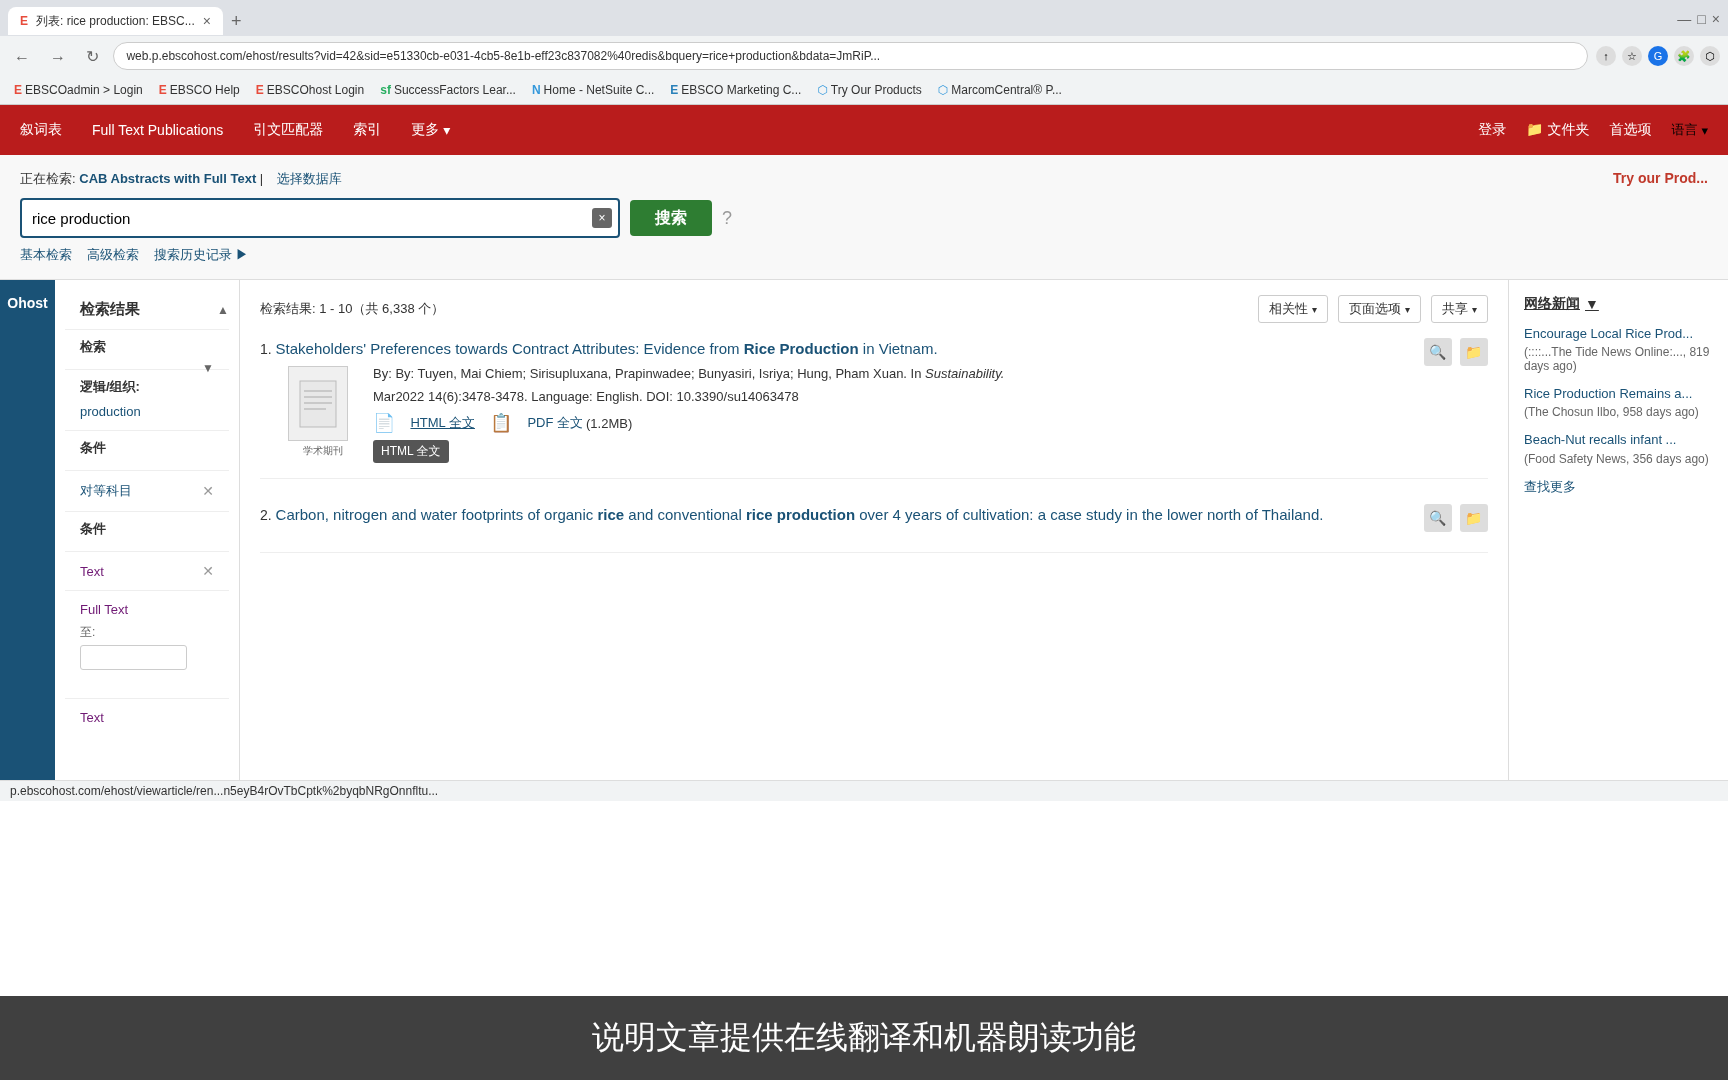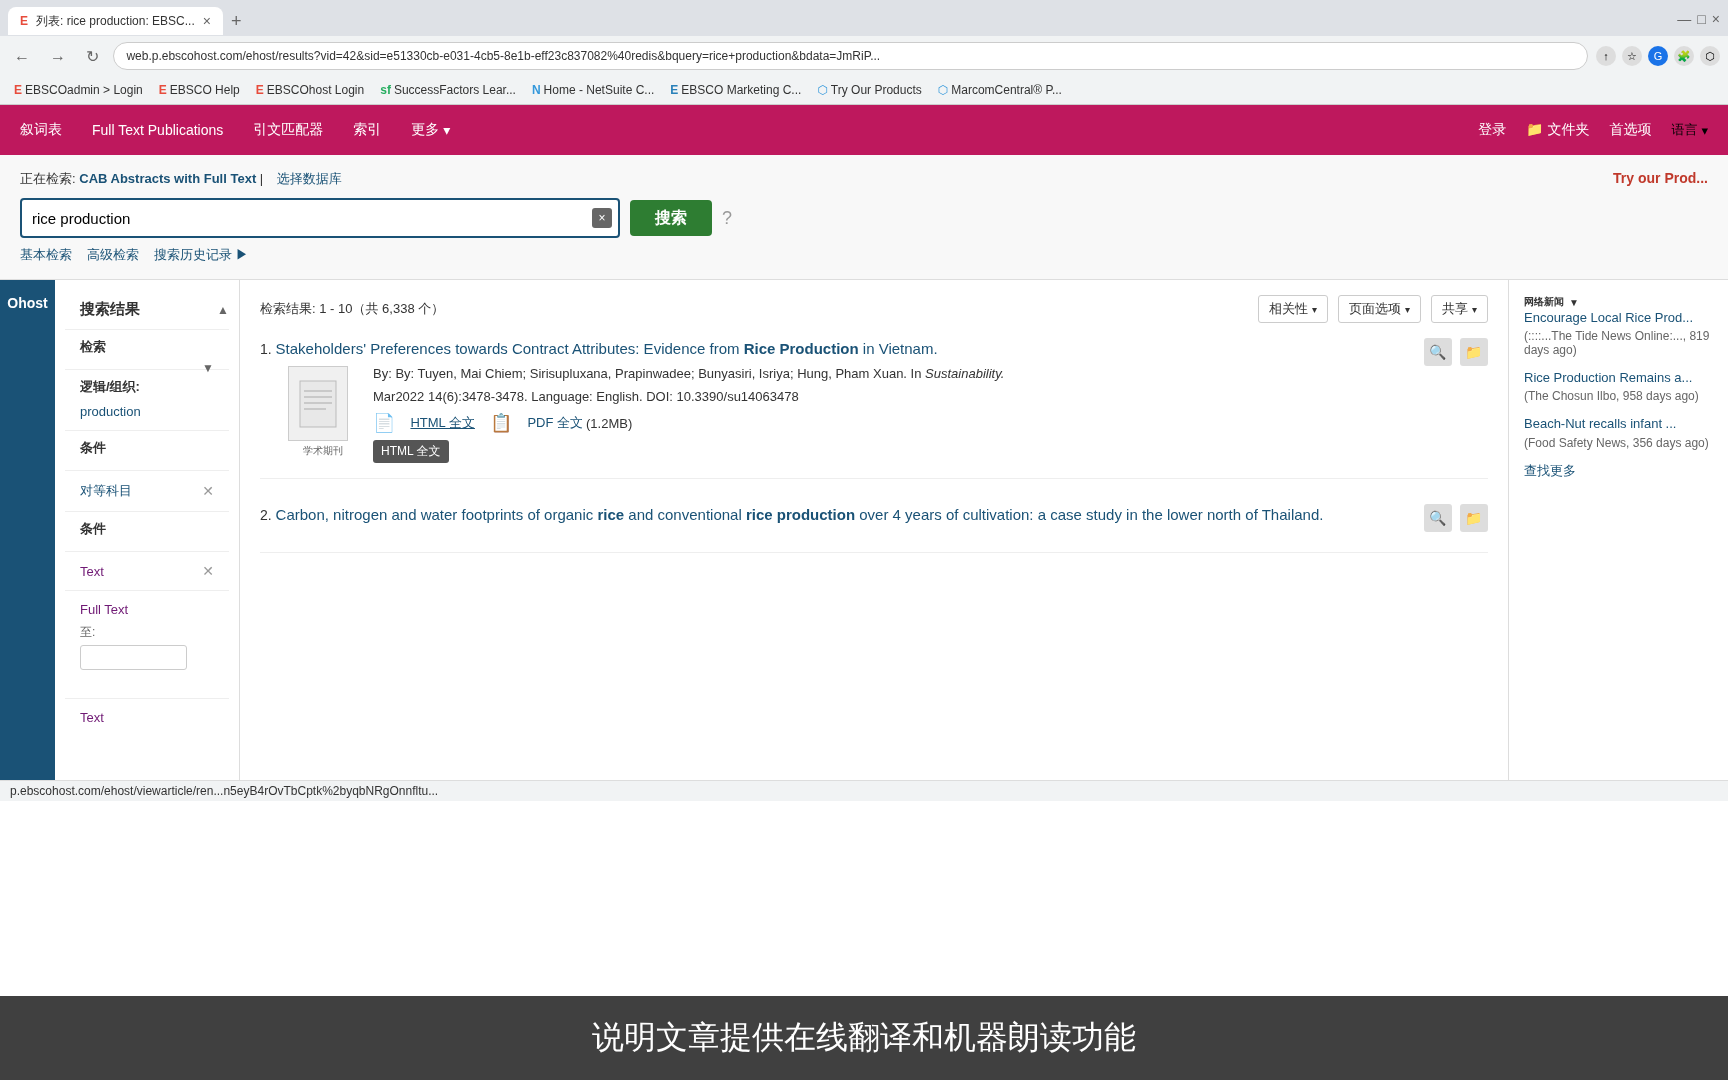--- a/index.html
+++ b/index.html
@@ -13,21 +13,21 @@
     .tab-new { background: none; border: none; font-size: 18px; color: #666; cursor: pointer; padding: 0 8px; }
     .address-bar { display: flex; align-items: center; padding: 4px 8px; gap: 8px; height: 40px; }
     .nav-btn { background: none; border: none; font-size: 16px; color: #666; cursor: pointer; padding: 2px 6px; }
     .url-bar { flex: 1; height: 28px; border: none; background: #fff; border-radius: 14px; padding: 8px 12px; font-size: 12px; color: #333; border: 1px solid #ccc; }
     .browser-icons { display: flex; gap: 6px; align-items: center; }
     .browser-icon { width: 20px; height: 20px; border-radius: 50%; background: #ddd; display: flex; align-items: center; justify-content: center; font-size: 11px; }
     .bookmarks-bar { display: flex; align-items: center; padding: 2px 8px; height: 28px; gap: 4px; font-size: 12px; overflow: hidden; }
     .bookmark-item { display: flex; align-items: center; gap: 3px; padding: 2px 6px; border-radius: 4px; cursor: pointer; white-space: nowrap; color: #333; }
 
     
-    .ebsco-nav { background: #be185d; display: flex; align-items: center; padding: 0 20px; height: 50px; gap: 30px; }
+    .ebsco-nav { background: #b91c1c; display: flex; align-items: center; padding: 0 20px; height: 50px; gap: 30px; }
     .ebsco-nav a { color: #fff; text-decoration: none; font-size: 14px; white-space: nowrap; }
     .nav-more { display: flex; align-items: center; gap: 4px; color: #fff; font-size: 14px; cursor: pointer; }
     .nav-right { margin-left: auto; display: flex; gap: 20px; align-items: center; }
     .nav-right a { color: #fff; text-decoration: none; font-size: 14px; }
 
     
     .search-area { background: #f8f8f8; padding: 15px 20px; border-bottom: 1px solid #ddd; position: relative; }
     .try-our-prod { position: absolute; right: 20px; top: 15px; color: #c0392b; font-size: 14px; font-weight: bold; cursor: pointer; }
     .searching-label { font-size: 13px; color: #333; margin-bottom: 10px; }
     .searching-label span.db-name { color: #1a5276; font-weight: bold; }
@@ -64,21 +64,21 @@
     .result-thumb-img { width: 60px; height: 75px; background: #f0f0f0; border: 1px solid #ccc; display: flex; align-items: center; justify-content: center; flex-direction: column; }
     .result-thumb-label { font-size: 10px; color: #666; text-align: center; margin-top: 3px; }
     .result-details { flex: 1; }
     .result-authors { font-size: 13px; color: #333; margin-bottom: 8px; }
     .result-meta { font-size: 13px; color: #333; margin-bottom: 8px; }
     .result-links { display: flex; gap: 15px; align-items: center; }
     .result-link { color: #1a5276; text-decoration: none; font-size: 13px; display: flex; align-items: center; gap: 3px; }
 
     
     .right-sidebar { width: 220px; flex-shrink: 0; padding: 15px; border-left: 1px solid #ddd; }
-    .news-title { font-size: 10px; font-weight: bold; color: #333; display: flex; align-items: center; gap: 5px; cursor: pointer; }
+    .news-title { font-size: 14px; font-weight: bold; color: #333; display: flex; align-items: center; gap: 5px; margin-bottom: 12px; cursor: pointer; text-decoration: underline; }
     .news-item { margin-bottom: 12px; }
     .news-link { color: #1a5276; text-decoration: none; font-size: 13px; line-height: 1.4; }
     .news-meta { font-size: 12px; color: #666; margin-top: 2px; }
     .find-more { color: #1a5276; font-size: 13px; cursor: pointer; text-decoration: none; }
 
     
     .bottom-overlay { position: fixed; bottom: 0; left: 0; right: 0; background: rgba(0,0,0,0.75); color: #fff; padding: 20px 30px; font-size: 32px; font-weight: normal; text-align: center; z-index: 1000; }
 
     
     .status-bar { background: #f1f3f4; border-top: 1px solid #ddd; padding: 3px 10px; font-size: 12px; color: #333; white-space: nowrap; overflow: hidden; text-overflow: ellipsis; }
@@ -211,21 +211,21 @@
 </div>
 
 <div class="full-content">
 
   <div class="sidebar-left-blue">
     <span style="color:#fff;font-size:14px;font-weight:bold;">Ohost</span>
   </div>
 
   <div class="filter-sidebar">
     <div style="display:flex;justify-content:space-between;align-items:center;">
-      <div class="sidebar-title">搜索结果</div>
+      <div class="sidebar-title">检索结果</div>
       <span class="sidebar-collapse">▲</span>
     </div>
 
     <div class="sidebar-section">
       <div class="sidebar-section-title">检索</div>
       <span class="sidebar-collapse">▼</span>
     </div>
 
     <div class="sidebar-section">
       <div class="sidebar-section-title">逻辑/组织:</div>

